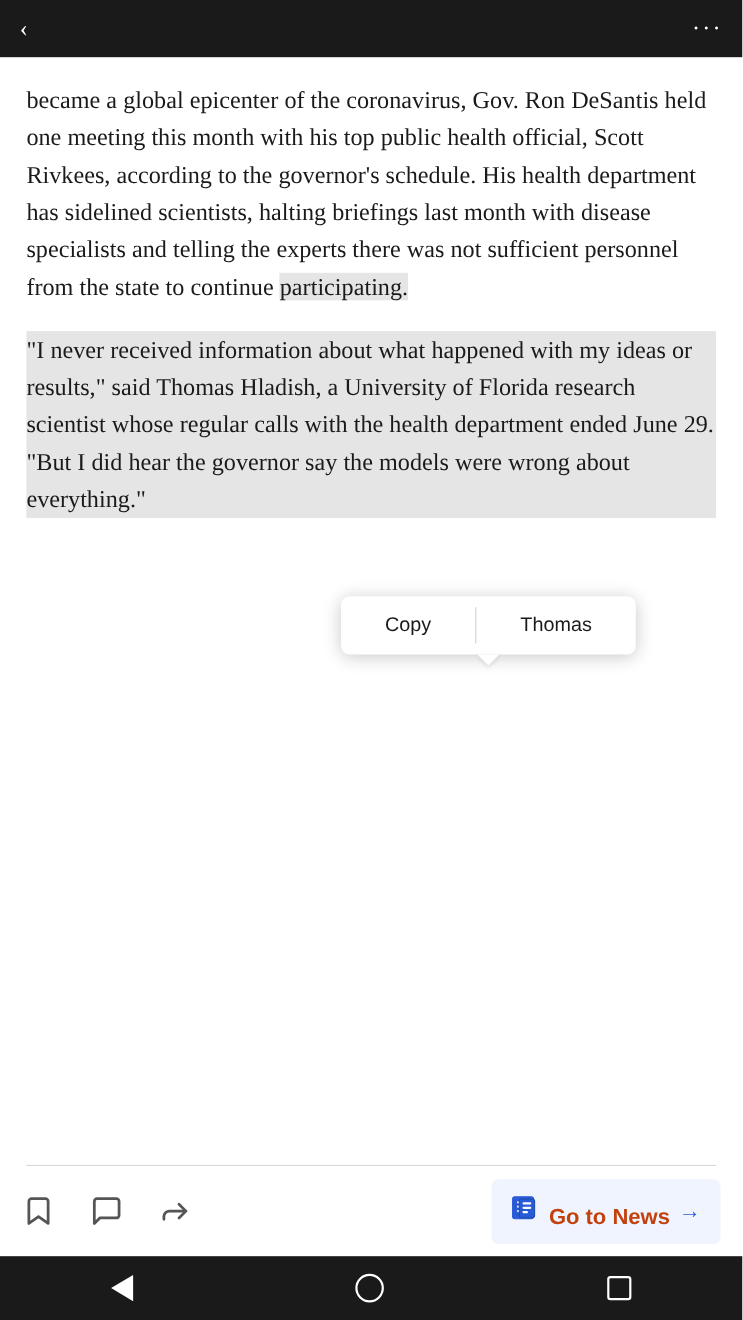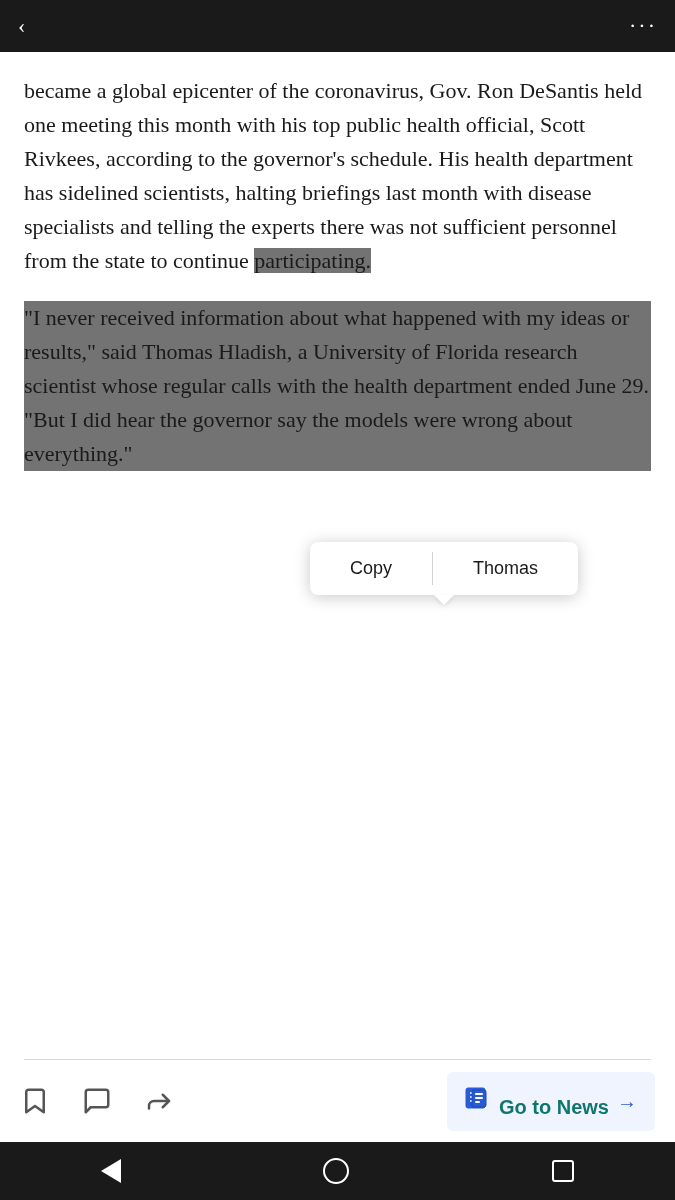--- a/index.html
+++ b/index.html
@@ -53,21 +53,21 @@
       line-height: 1.55;
       color: #1a1a1a;
     }
 
     .article-text p {
       margin-bottom: 22px;
     }
 
     
     .selected-text {
-      background-color: #737373;
+      background-color: #e5e5e5;
     }
 
     
     .context-menu {
       position: absolute;
       top: 490px;
       left: 310px;
       background: #ffffff;
       border-radius: 8px;
       box-shadow: 0 2px 16px rgba(0,0,0,0.22);
@@ -159,21 +159,21 @@
 
     .go-to-news-icon {
       color: #2a5bd7;
       font-size: 22px;
     }
 
     .go-to-news-label {
       font-family: -apple-system, Arial, sans-serif;
       font-size: 20px;
       font-weight: 600;
-      color: #0f766e;
+      color: #c2410c;
       margin-top: 12px;
     }
 
     .go-to-news-arrow {
       color: #2a5bd7;
       font-size: 20px;
     }
 
     
     .android-nav {

